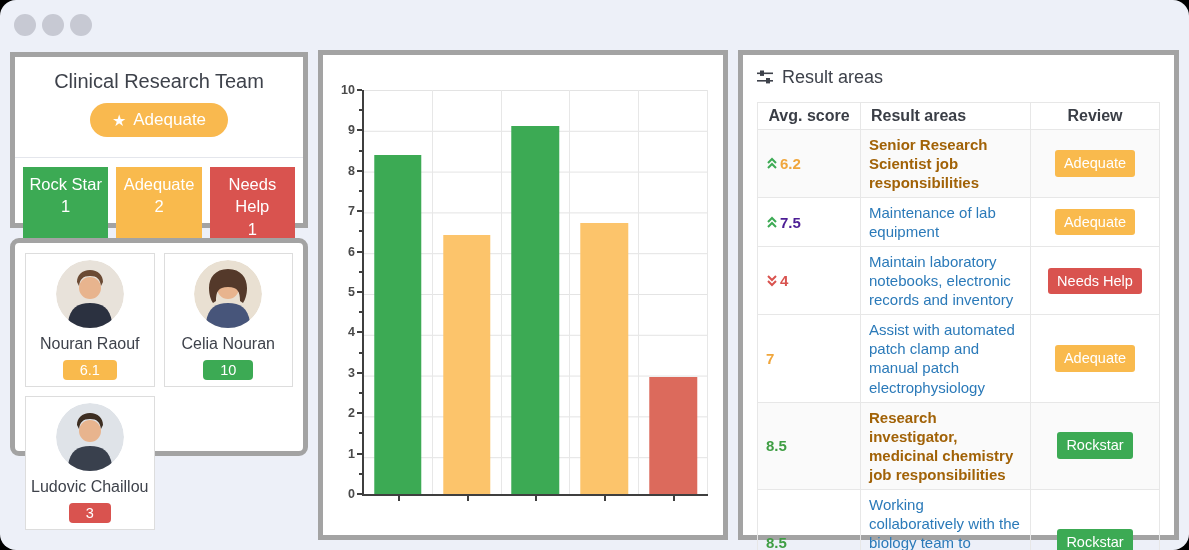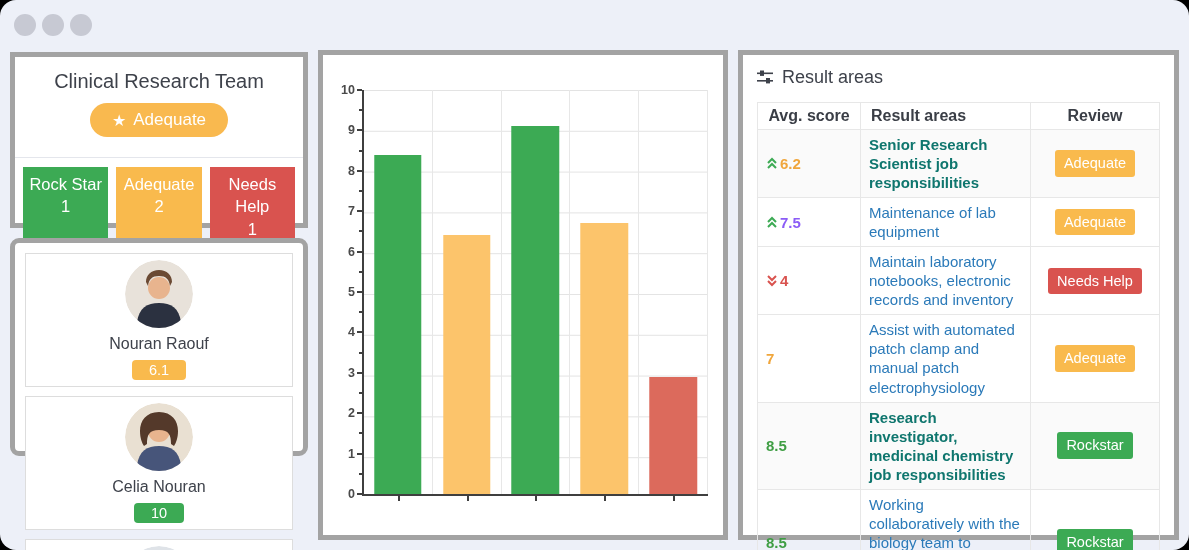--- a/index.html
+++ b/index.html
@@ -12,21 +12,21 @@
   .team-panel{left:10px;top:52px;width:298px;height:176px;}
   .team-head{height:101px;border-bottom:1px solid #e4e6ec;text-align:center;box-sizing:border-box;padding-top:13px;}
   .team-title{font-size:20px;color:#3e424b;margin:0 0 10px 0;font-weight:400;}
   .team-badge{display:inline-flex;align-items:center;gap:7px;background:#f9b94f;color:#fff;font-size:17px;
     padding:7px 22px;border-radius:999px;}
   .team-badge .star{font-size:16px;}
   .team-stats{display:flex;gap:8px;padding:9px 8px;}
   .stat-box{flex:1;color:#fff;text-align:center;padding:6px 2px 7px;font-weight:normal;font-size:16.5px;line-height:1.35;}
 
   .members-panel{left:10px;top:238px;width:298px;height:218px;padding:10px;display:grid;
-    grid-template-columns:1fr;grid-template-rows:1fr 1fr;gap:9px;border-radius:9px;}
+    grid-template-columns:1fr 1fr;grid-template-rows:1fr 1fr;gap:9px;border-radius:9px;}
   .member-card{border:1px solid #ddd;background:#fff;display:flex;flex-direction:column;align-items:center;
     justify-content:center;gap:7px;padding:6px 0;cursor:pointer;}
   .member-name{font-size:16px;color:#3e424b;}
   .member-score{color:#fff;font-size:14.5px;padding:2px 17px;border-radius:4px;}
   .avatar{width:68px;height:68px;border-radius:50%;overflow:hidden;}
 
   
   .chart-panel{left:318px;top:50px;width:410px;height:490px;padding:13px 15px;}
   .panel-title{display:flex;align-items:center;gap:8px;font-size:18px;color:#3e424b;}
   .chart-wrap{display:flex;margin-top:22px;}
@@ -44,21 +44,21 @@
 
   
   .results-panel{left:738px;top:50px;width:441px;height:490px;padding:12px 14px;}
   .ra-table{width:100%;border-collapse:collapse;margin-top:14px;border:1px solid #e3e3e3;}
   .ra-table th{border:1px solid #e7e7e7;padding:4px 6px;font-size:16px;color:#3a3e46;font-weight:bold;}
   .ra-table td{border:1px solid #e7e7e7;padding:5px 8px;font-size:15px;line-height:1.27;vertical-align:middle;}
   th.col-score{width:90px;}  th.col-review{width:116px;}
   td.cell-score{text-align:left;font-weight:bold;white-space:nowrap;}
   th.col-area{text-align:left;padding-left:10px;}
   td.cell-area{color:#2b7ab9;}
-  td.cell-area.bold{font-weight:bold;color:#0f766e;}
+  td.cell-area.bold{font-weight:bold;color:#a16207;}
   td.cell-review{text-align:center;}
   tr.highlight{background:#fafafa;}
   .badge{display:inline-block;color:#fff;font-size:14.5px;padding:4px 9px;border-radius:3px;}
   .trend{vertical-align:-1px;margin-right:2px;}
 </style>
 </head>
 <body>
 
 <div class="window">
   <div class="titlebar">
@@ -204,21 +204,21 @@
           <tr class="highlight">
             <td class="cell-score" style="color:#f0a63c"><svg class="trend" width="12" height="13" viewBox="0 0 12 13">
                 <g fill="none" stroke="#3caa54" stroke-width="2">
                   <path d="M2 6 6 2l4 4M2 11 6 7l4 4"></path>
                 </g>
               </svg><span>6.2</span></td>
             <td class="cell-area bold">Senior Research Scientist job responsibilities</td>
             <td class="cell-review"><span class="badge" style="background:#f9ba4d">Adequate</span></td>
           </tr>
           <tr>
-            <td class="cell-score" style="color:#8b5cf6"><svg class="trend" width="12" height="13" viewBox="0 0 12 13">
+            <td class="cell-score" style="color:#4c1d95"><svg class="trend" width="12" height="13" viewBox="0 0 12 13">
                 <g fill="none" stroke="#3caa54" stroke-width="2">
                   <path d="M2 6 6 2l4 4M2 11 6 7l4 4"></path>
                 </g>
               </svg><span>7.5</span></td>
             <td class="cell-area">Maintenance of lab equipment</td>
             <td class="cell-review"><span class="badge" style="background:#f9ba4d">Adequate</span></td>
           </tr>
           <tr>
             <td class="cell-score" style="color:#d9534f"><svg class="trend" width="12" height="13" viewBox="0 0 12 13">
                 <g fill="none" stroke="#d9534f" stroke-width="2">

